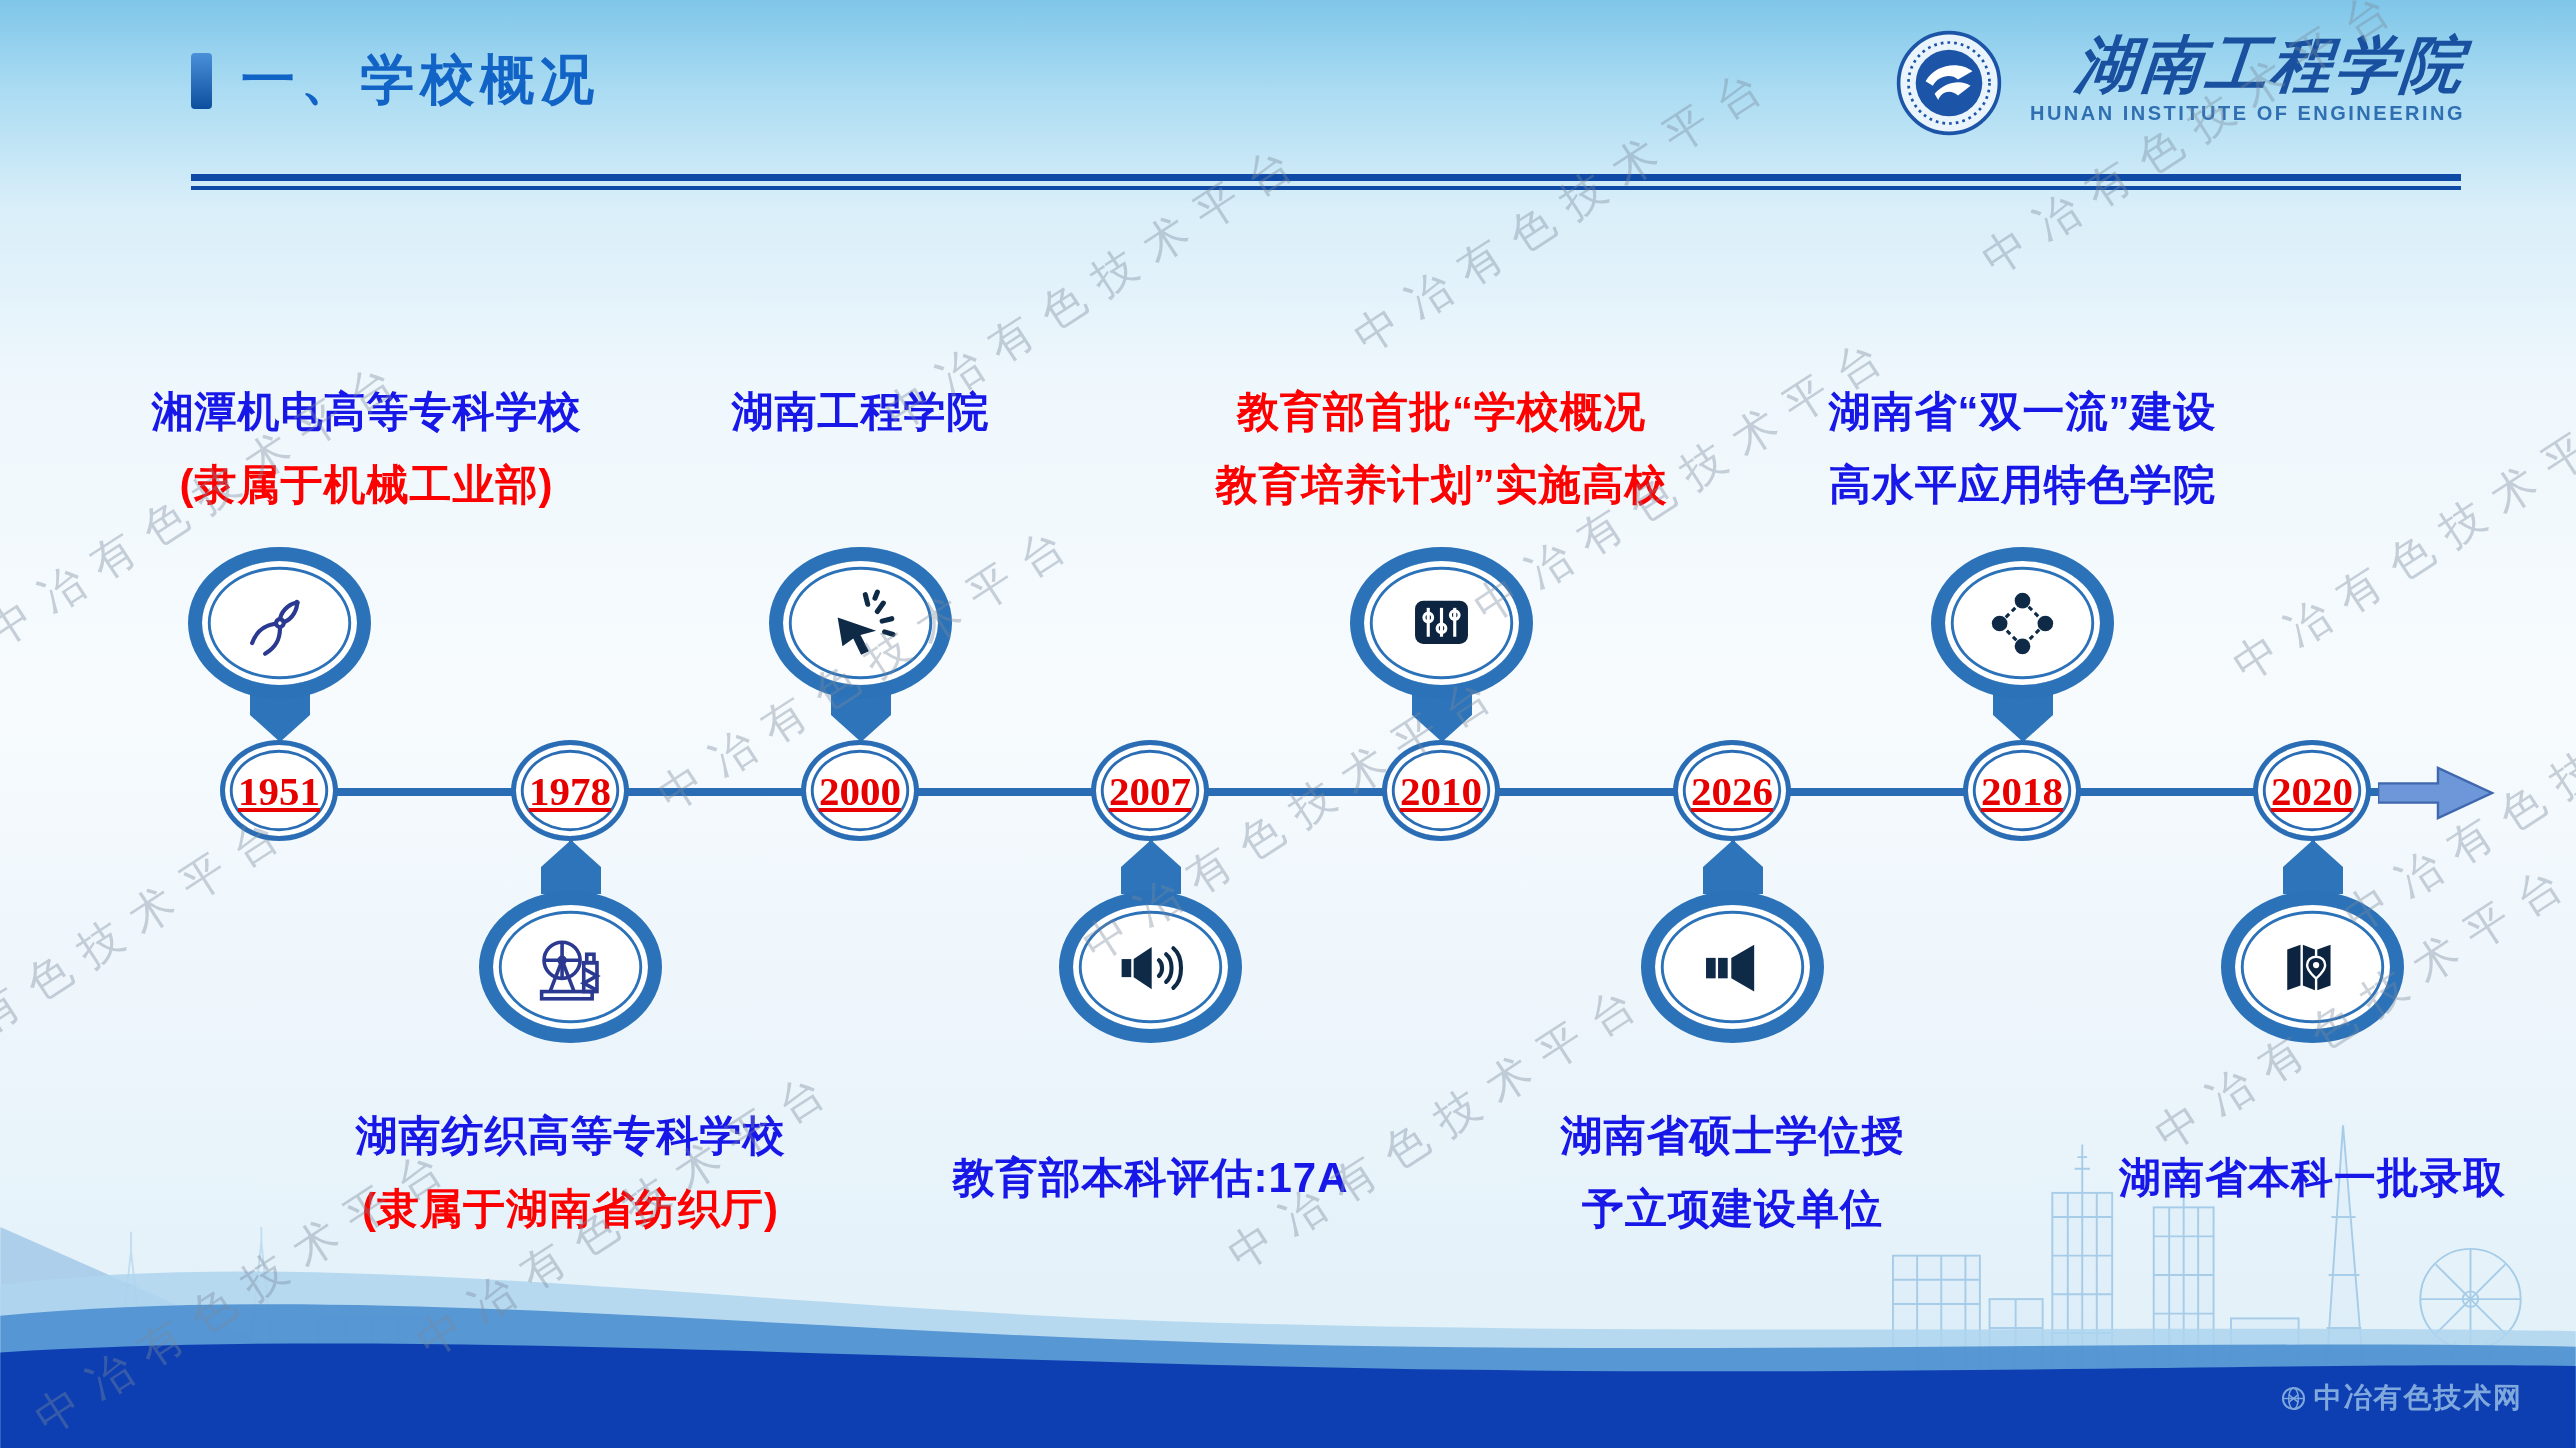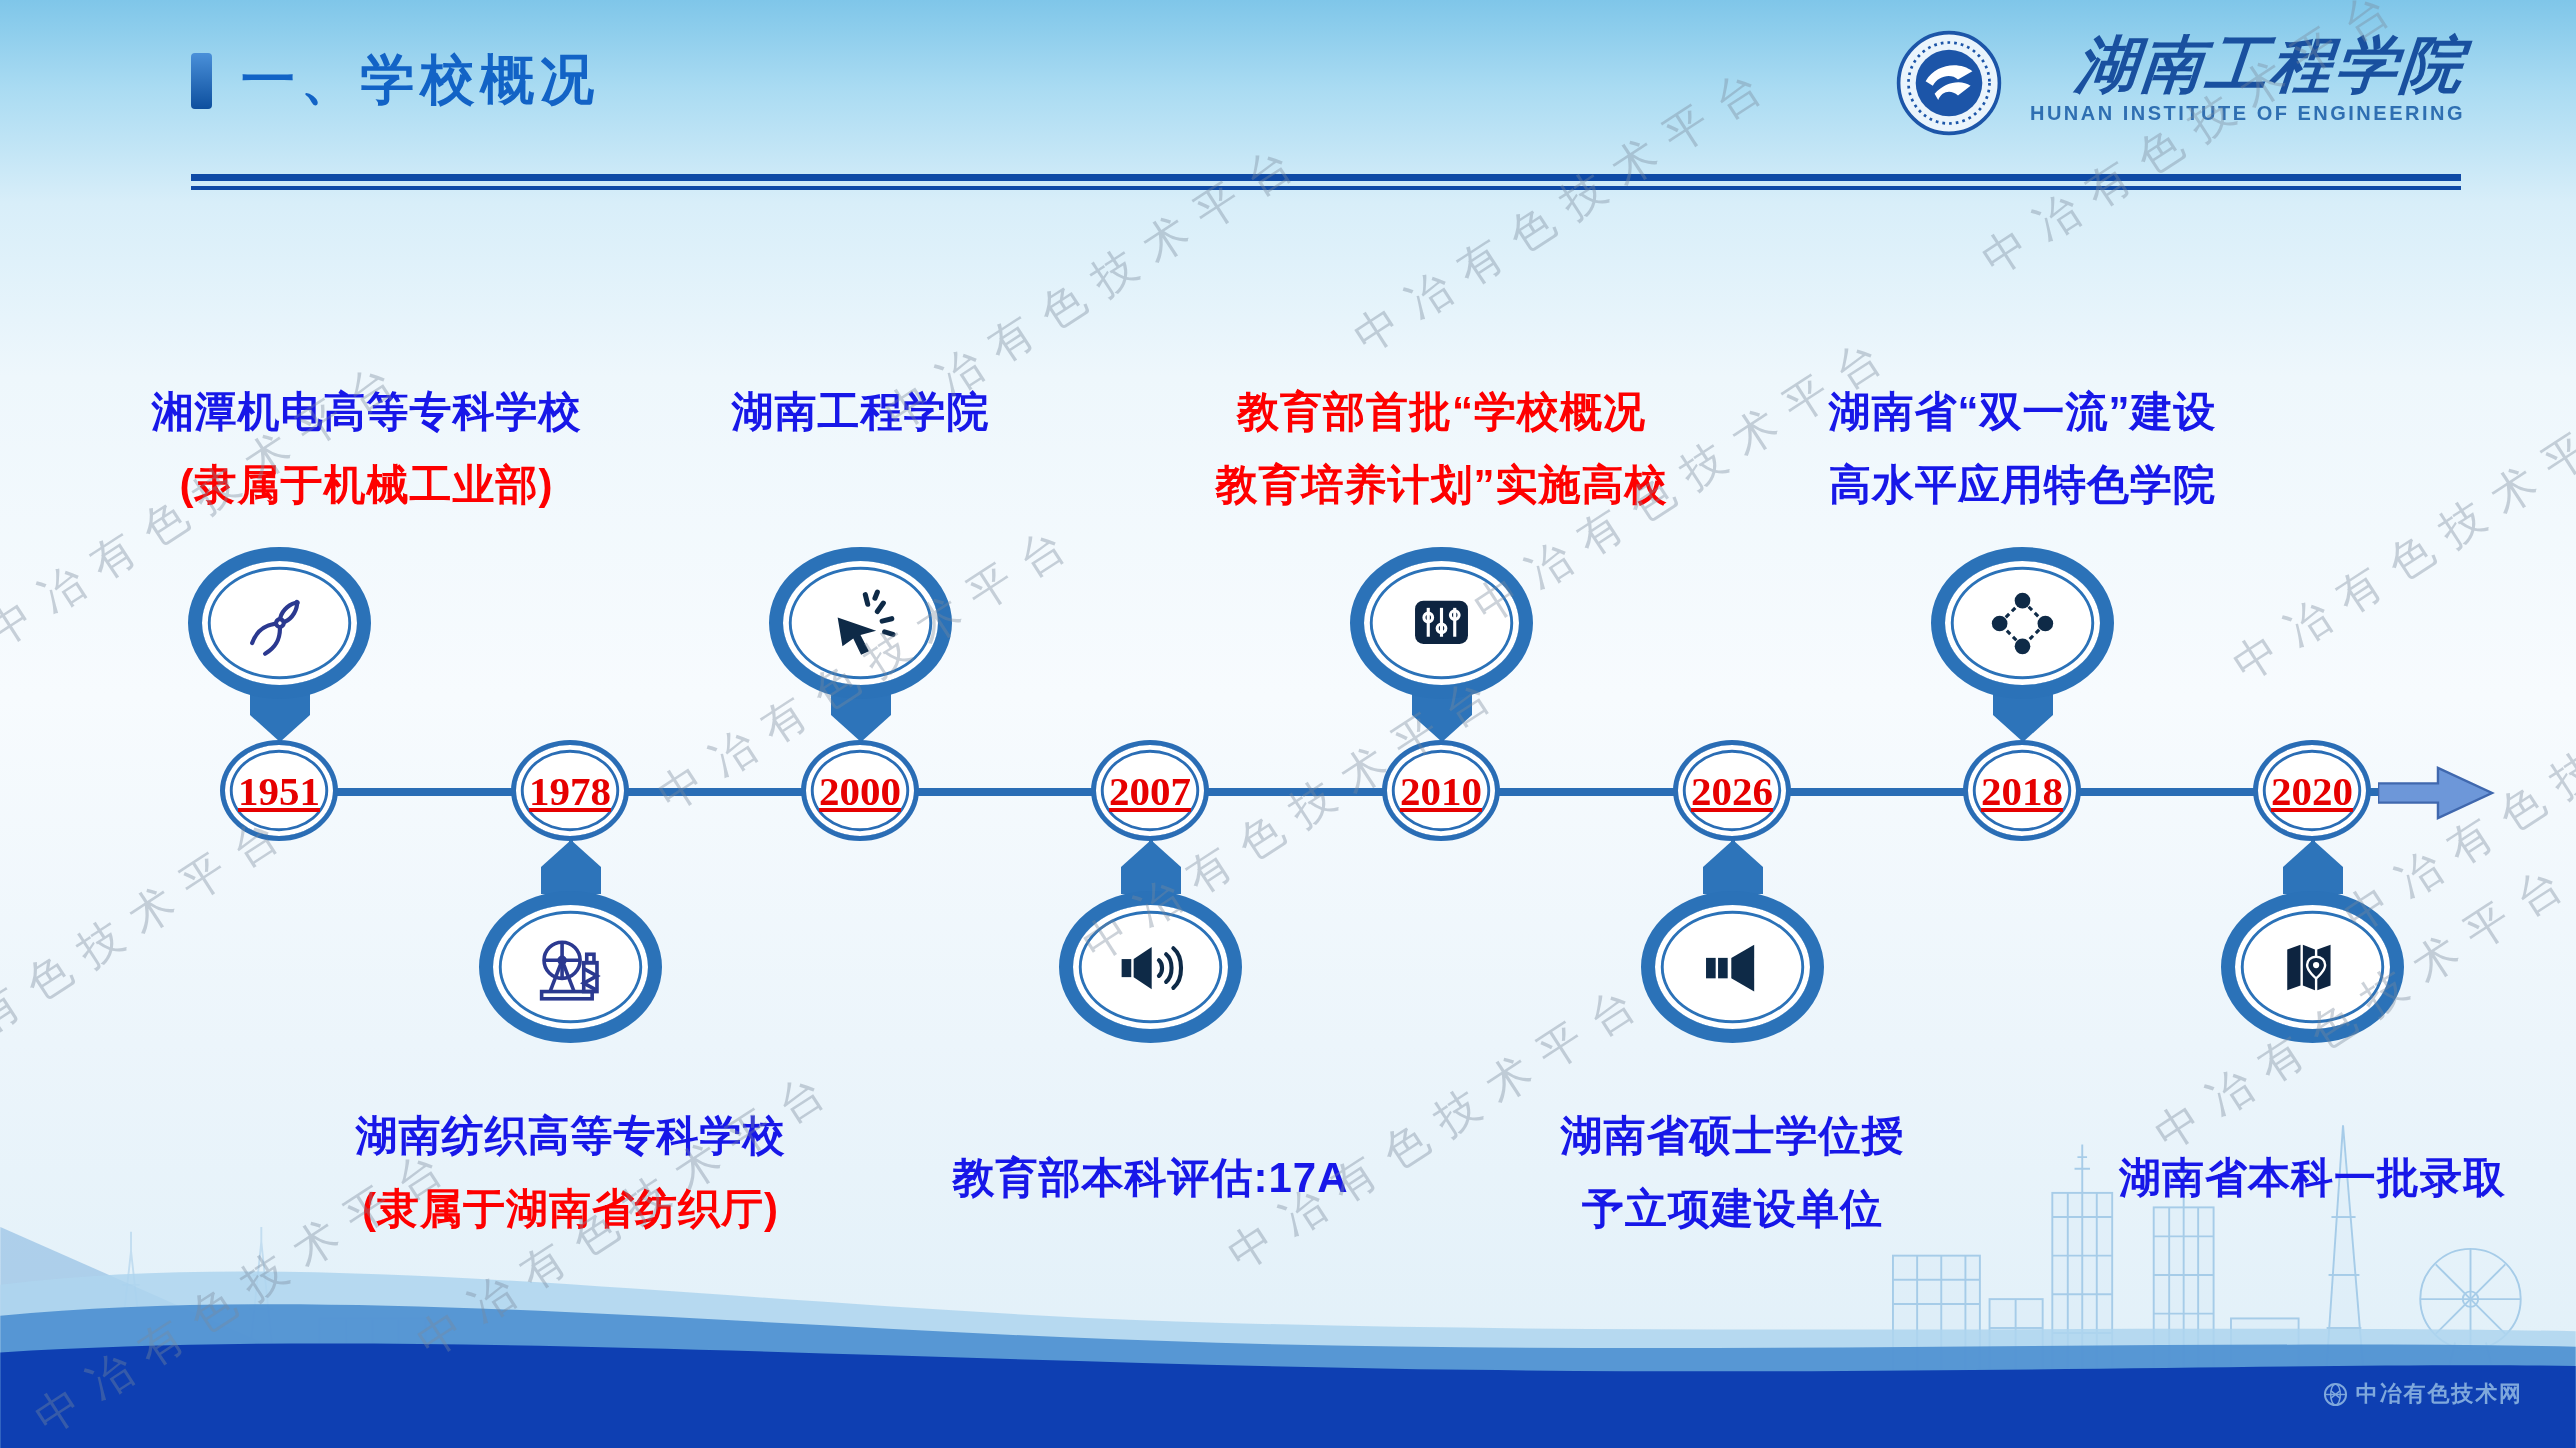--- a/index.html
+++ b/index.html
@@ -51,21 +51,21 @@
   .label-line.blue{color:#1717e8;}
   .label-line.red{color:#fe0000;}
   
   .wm{position:absolute;z-index:30;color:rgba(120,136,155,.38);font-size:44px;letter-spacing:17.4px;
     white-space:nowrap;transform:translate(-50%,-50%) rotate(-33deg);pointer-events:none;font-weight:400;}
   
   #skyline{position:absolute;left:1864px;top:1101px;z-index:2;opacity:.85;}
   #skyline-left{position:absolute;left:39px;top:1227px;z-index:2;opacity:.55;}
   #waves{position:absolute;left:0;top:1140px;z-index:6;}
   .footer-brand{position:absolute;right:53px;top:1379px;display:flex;align-items:center;z-index:8;
-    color:#7fa8dc;font-size:22px;font-weight:700;letter-spacing:1.9px;}
+    color:#7fa8dc;font-size:28px;font-weight:700;letter-spacing:1.9px;}
   .footer-brand svg{margin-right:7.7px;}
 </style>
 </head>
 <body>
 
 <div id="stage">
 
   <div class="title-wrap">
     <div class="title-bar"></div>
     <div class="page-title">一、学校概况</div>

